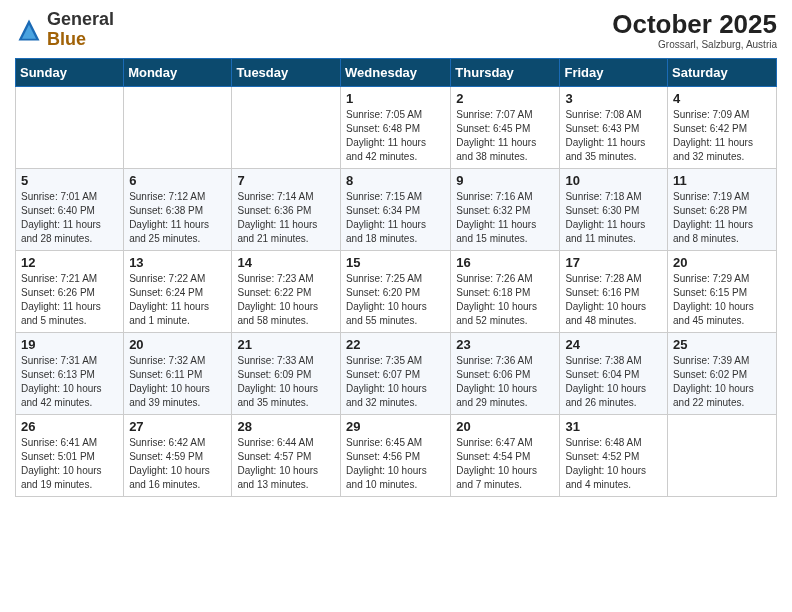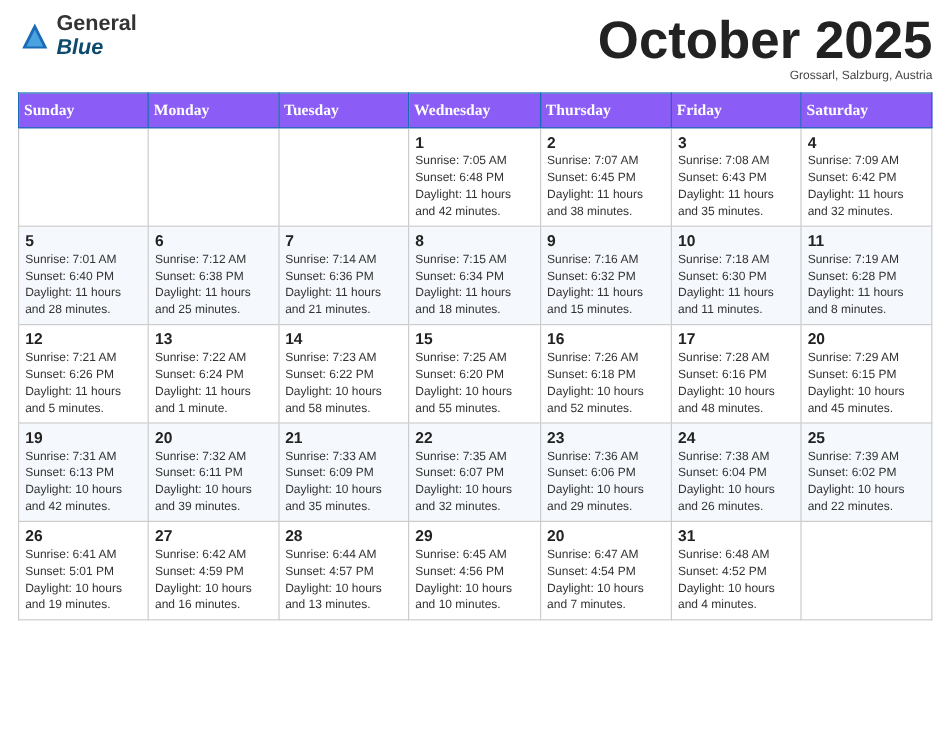--- a/index.html
+++ b/index.html
@@ -26,52 +26,51 @@
       display: flex;
       align-items: center;
       gap: 4px;
     }
     .logo-text {
       font-size: 18px;
       font-weight: bold;
       line-height: 1.1;
     }
     .logo-general { color: #333; }
-    .logo-blue { color: #0c4a6e; font-style: italic; }
+    .logo-blue { color: #a16207; }
     .logo-icon {
       width: 28px;
       height: 28px;
     }
     .title-block {
       text-align: right;
     }
     .month-title {
-      font-size: 44px;
+      font-size: 26px;
       font-weight: bold;
       color: #222;
       line-height: 1.1;
     }
     .subtitle {
       font-size: 10px;
       color: #444;
     }
     .calendar {
       width: 100%;
       border-collapse: collapse;
       border: 1px solid #ccc;
     }
     .calendar th {
-      background-color: #8b5cf6;
+      background-color: #0c4a6e;
       color: #fff;
       font-size: 13px;
       font-weight: bold;
       padding: 6px 4px;
       text-align: left;
       border: 1px solid #1a6ab5;
-      font-family: Liberation Serif, serif;
     }
     .calendar td {
       width: 113px;
       vertical-align: top;
       padding: 4px 5px;
       border: 1px solid #ccc;
       font-size: 10.5px;
       color: #222;
       background: #fff;
       min-height: 80px;

